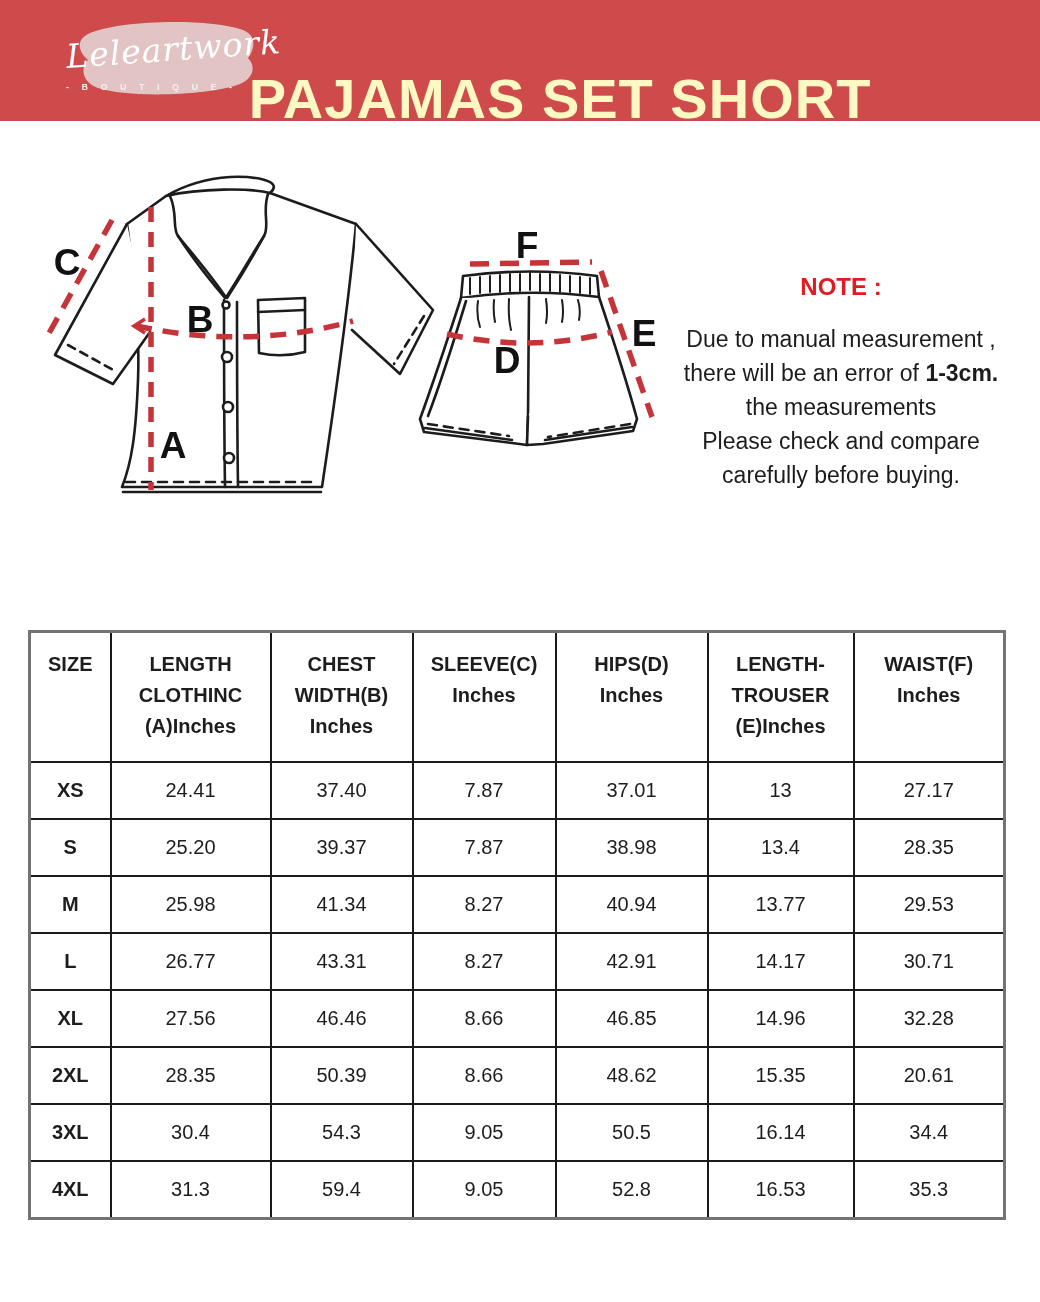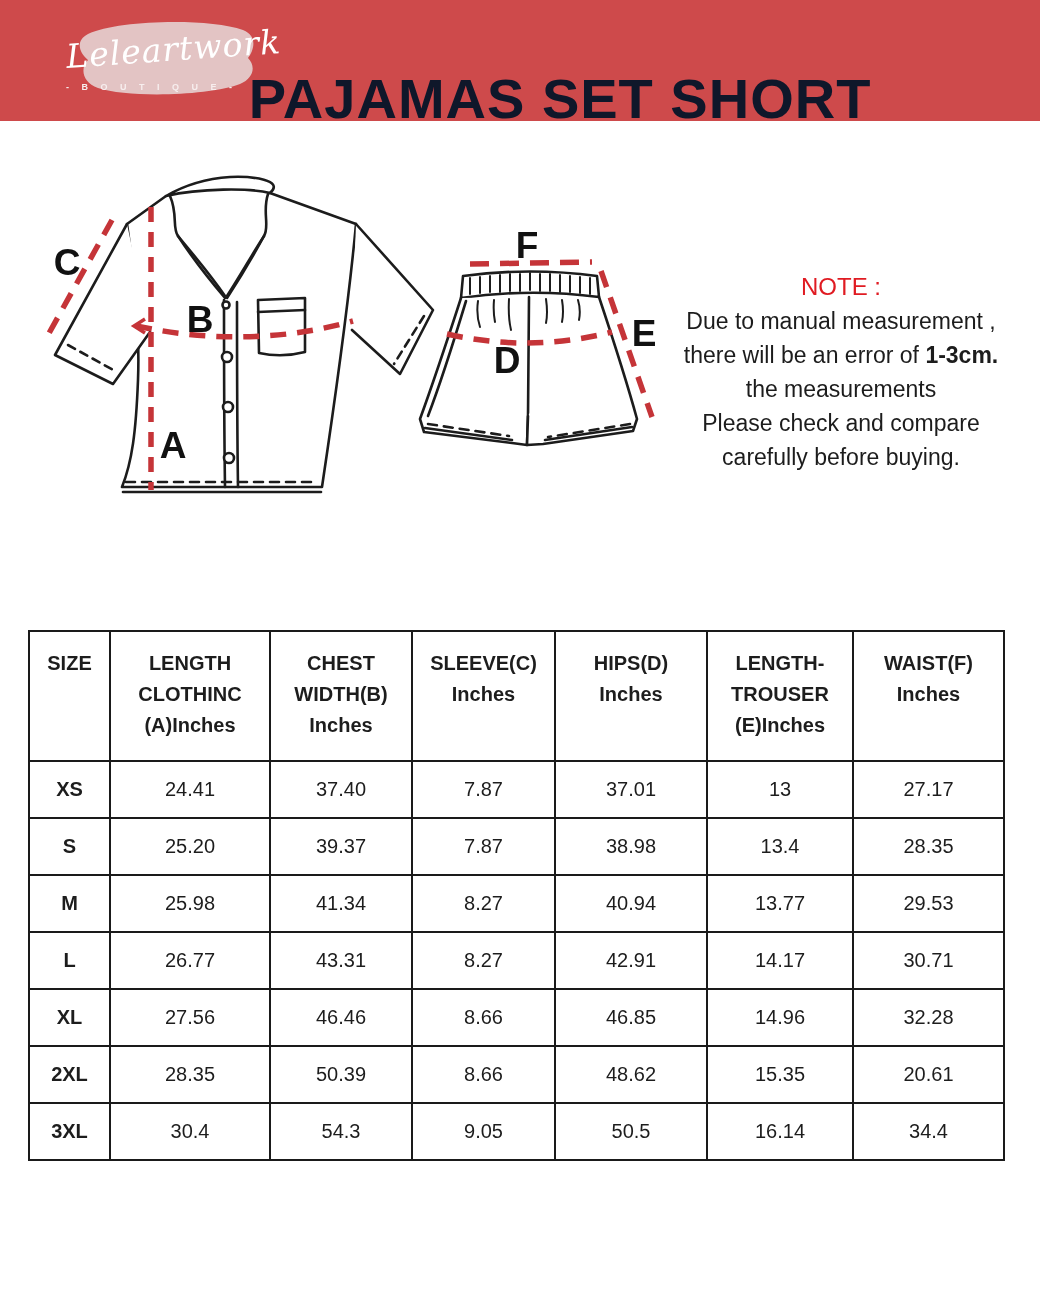--- a/index.html
+++ b/index.html
@@ -10,35 +10,35 @@
   .banner{position:absolute;left:0;top:0;width:1040px;height:121px;background:#ce4a4b;z-index:2;}
   .logo{position:absolute;left:58px;top:6px;width:215px;height:110px;}
   .logo svg{position:absolute;left:0;top:0;}
   .logo-script{position:absolute;left:8px;top:24px;width:200px;text-align:center;
       font-family:"DejaVu Serif", serif;font-style:italic;font-size:33px;color:#ffffff;
       transform:rotate(-4deg);letter-spacing:1px;white-space:nowrap;}
   .logo-sub{position:absolute;left:8px;top:76px;width:200px;
       font-size:9px;color:#f7eeee;letter-spacing:5px;font-weight:bold;white-space:nowrap;}
   .banner-title{position:absolute;left:280px;top:0;width:560px;height:121px;
       display:flex;align-items:center;justify-content:center;
-      font-size:56px;font-weight:800;color:#0f172a;letter-spacing:1px;white-space:nowrap;}
+      font-size:56px;font-weight:800;color:#fef9c3;letter-spacing:1px;white-space:nowrap;}
 
   
   .diagram-svg{position:absolute;left:0;top:0;width:1040px;height:600px;z-index:1;}
 
   
   .note{position:absolute;left:652px;top:270px;width:378px;text-align:center;z-index:1;
         color:#1c1c1c;font-size:23px;line-height:34px;}
-  .note-heading{color:#e01b22;font-weight:normal;font-size:24px;margin-bottom:0;}
+  .note-heading{color:#e01b22;font-weight:bold;font-size:24px;margin-bottom:18px;}
   .note b{font-weight:bold;margin-top:10px;}
 
   
   .size-table{position:absolute;left:28px;top:630px;border-collapse:collapse;
       table-layout:fixed;z-index:1;}
-  .size-table{border:1px solid #737373;}
+  .size-table{border:3px solid #737373;}
   .size-table th,.size-table td{border:2px solid #1a1a1a;text-align:center;color:#1d1d1d;
       font-size:20px;padding:0;}
   .size-table thead th{height:112px;vertical-align:top;padding-top:16px;font-weight:bold;
       line-height:31px;white-space:pre-line;}
   .size-table tbody td{height:55px;}
   .size-table tbody td.size-cell{font-weight:bold;}
 </style>
 </head>
 <body>
 
@@ -228,16 +228,25 @@
         </tr>
         <tr>
           <td class="size-cell">3XL</td>
           <td>30.4</td>
           <td>54.3</td>
           <td>9.05</td>
           <td>50.5</td>
           <td>16.14</td>
           <td>34.4</td>
         </tr>
+        <tr>
+          <td class="size-cell">4XL</td>
+          <td>31.3</td>
+          <td>59.4</td>
+          <td>9.05</td>
+          <td>52.8</td>
+          <td>16.53</td>
+          <td>35.3</td>
+        </tr>
       </tbody>
   </table>
 
 </div>
 
 </body></html>

